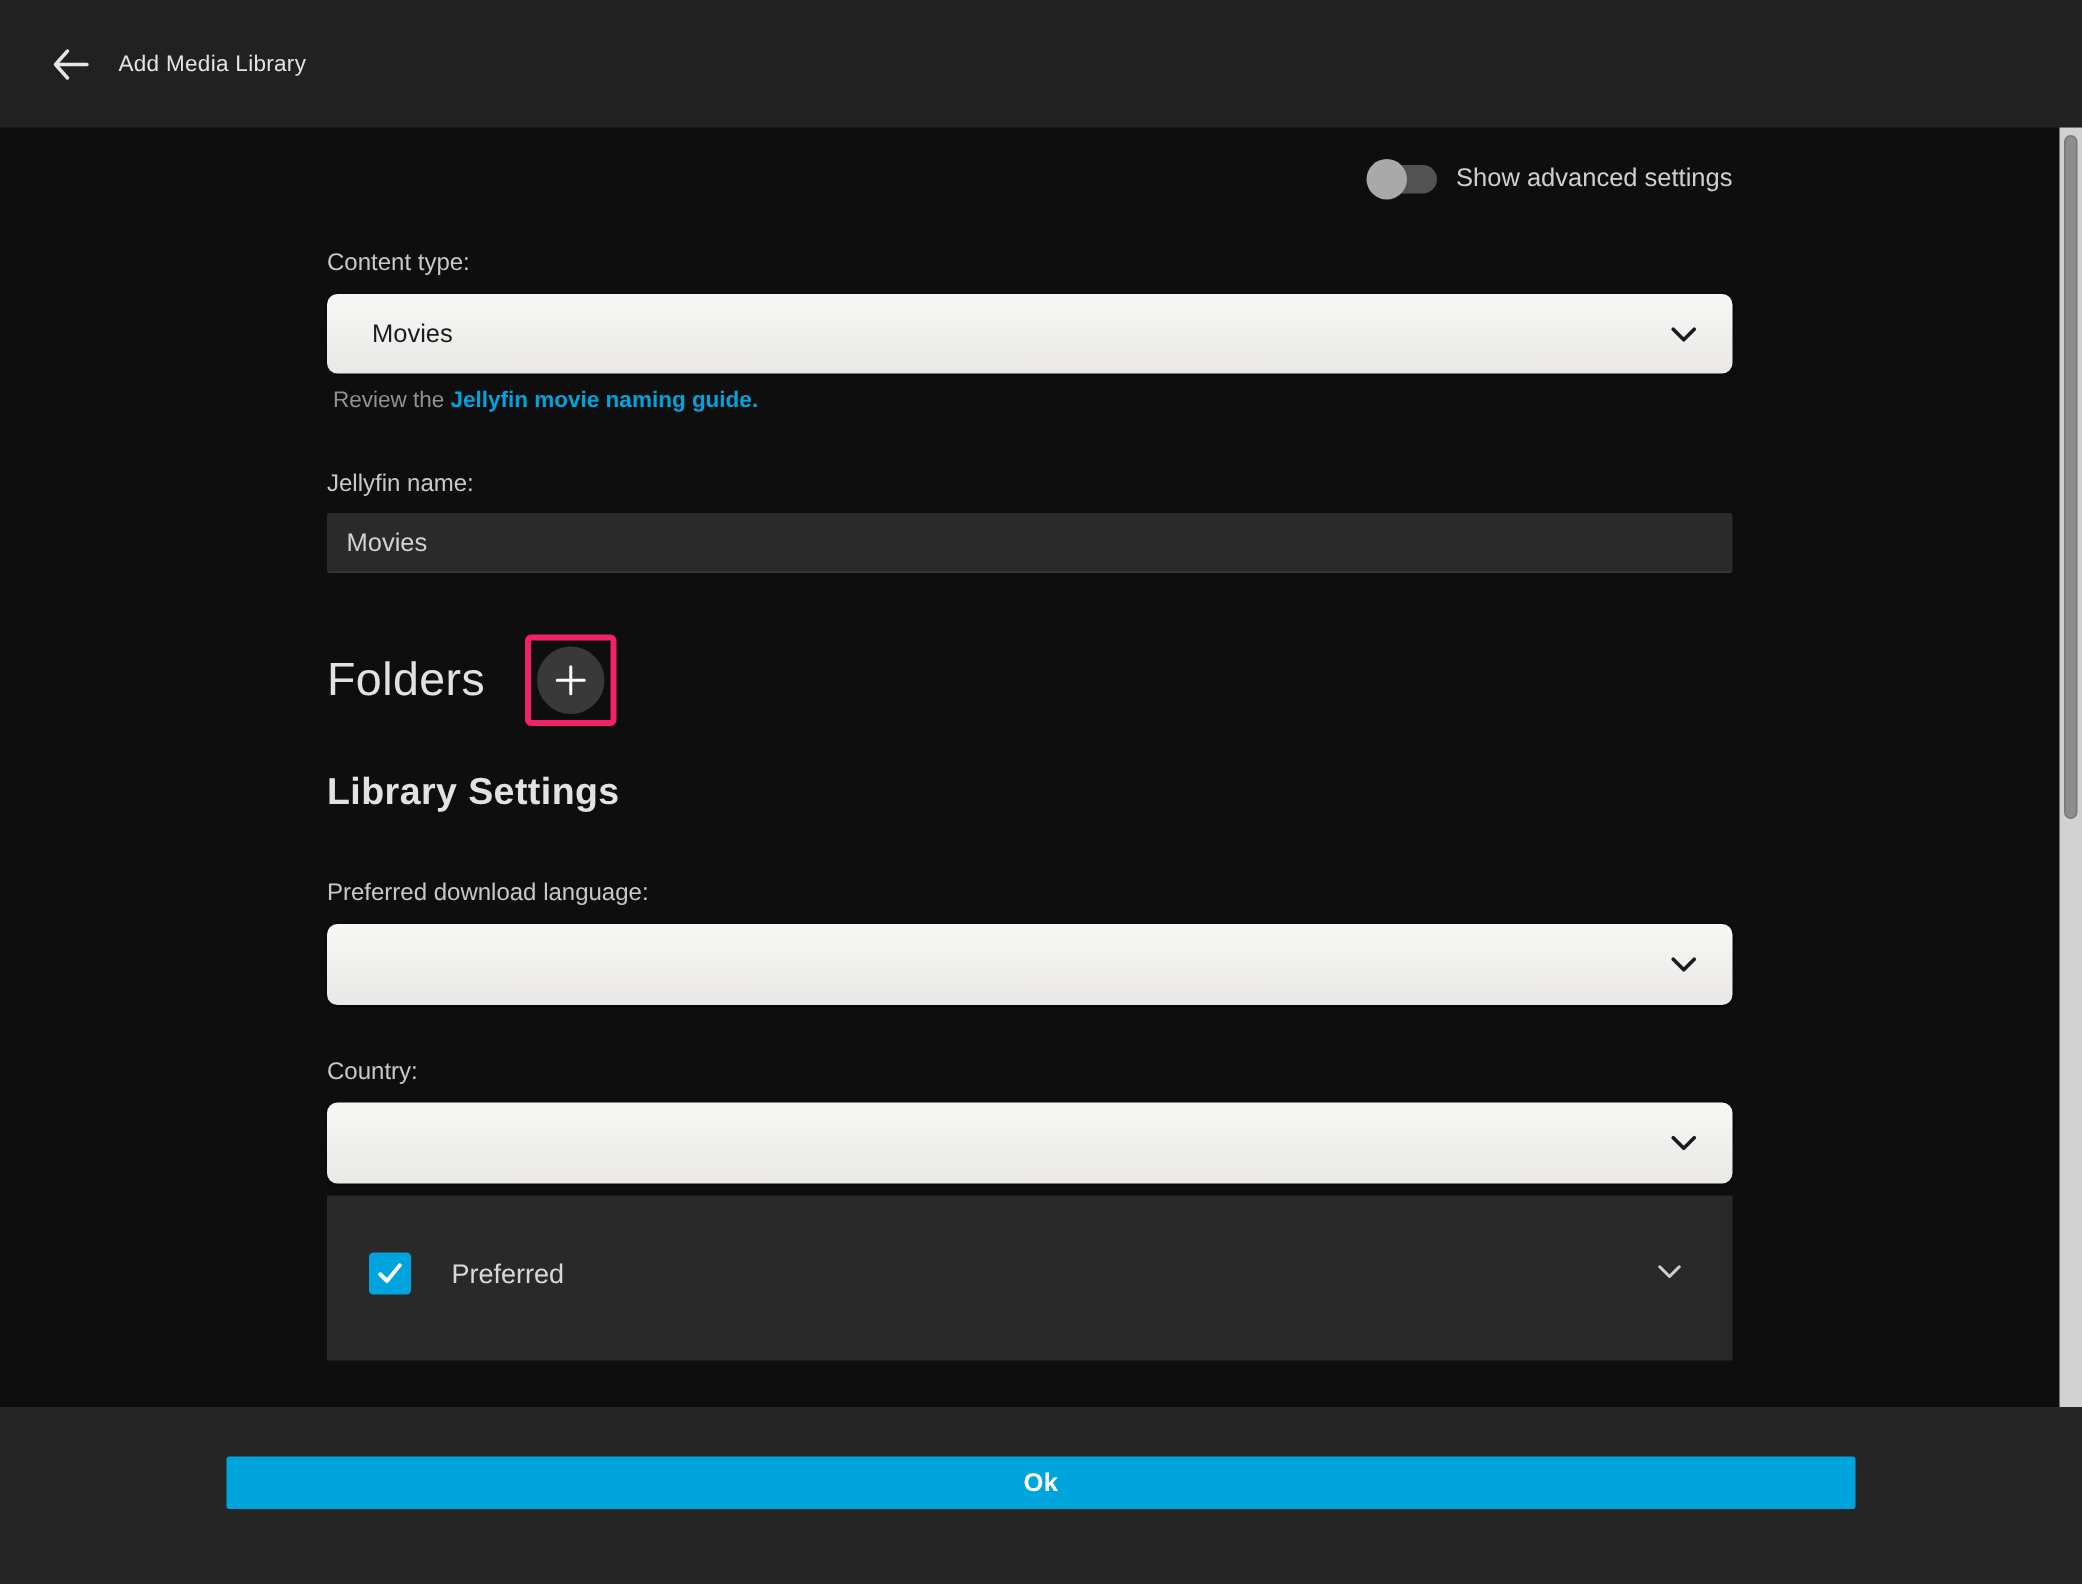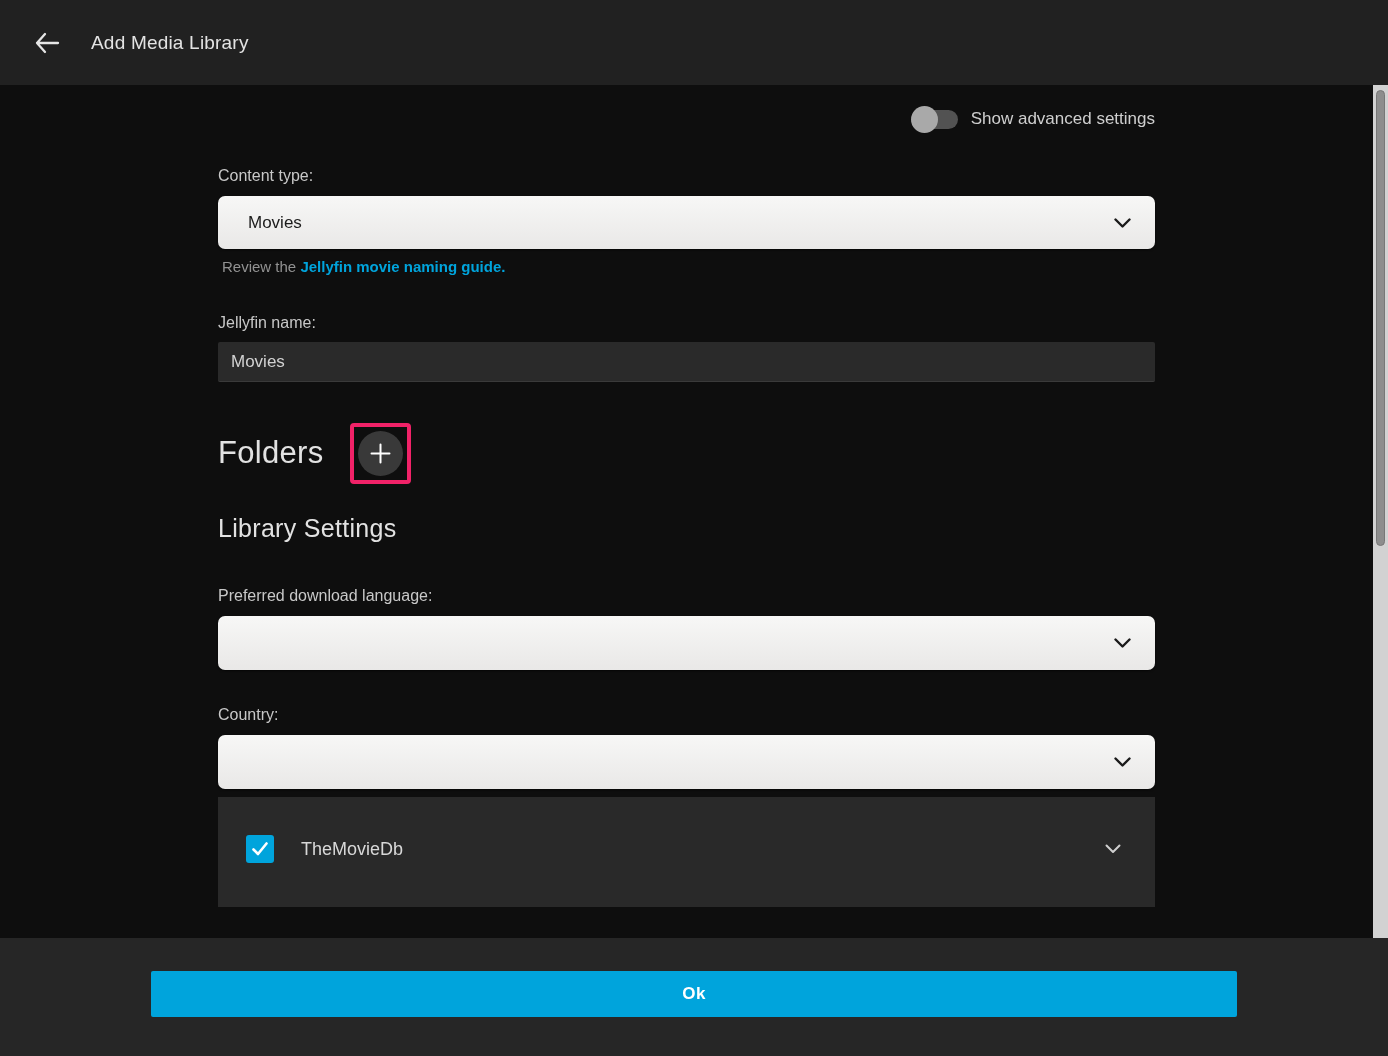--- a/index.html
+++ b/index.html
@@ -18,21 +18,21 @@
     display:flex; align-items:center;
     padding-left:26px;
     z-index:5;
   }
   .back-btn {
     width:40px; height:40px;
     display:flex; align-items:center; justify-content:center;
     cursor:pointer; background:none; border:none;
   }
   .topbar-title {
-    color:#e3e3e3; font-size:19px; margin-left:25px; letter-spacing:0.2px;
+    color:#e3e3e3; font-size:15px; margin-left:13px; letter-spacing:0.2px;
   }
 
   
   .main {
     position:absolute; top:85px; left:0; width:1388px; height:853px;
     background:#0e0e0e; overflow:hidden;
   }
   .column { width:937px; margin-left:218px; }
 
   
@@ -100,21 +100,21 @@
     border:4px solid #f12268; border-radius:4px;
     display:flex; align-items:center; justify-content:center;
     cursor:pointer; background:transparent;
   }
   .add-btn-circle {
     width:45px; height:45px; border-radius:50%;
     background:#393939;
     display:flex; align-items:center; justify-content:center;
   }
 
-  .section-heading { margin-top:30px; height:30px; color:#e2e2e2; font-size:25px; font-weight:400; letter-spacing:0.3px; }
+  .section-heading { margin-top:30px; height:30px; color:#e2e2e2; font-size:25px; font-weight:700; letter-spacing:0.3px; }
 
   
   .meta-panel {
     margin-top:8px; width:937px; height:110px;
     background:#292929;
     padding-top:38px;
   }
   .meta-row {
     display:flex; align-items:center;
     padding-left:28px; padding-right:34px;
@@ -129,21 +129,21 @@
   .meta-name { margin-left:27px; color:#d8d8d8; font-size:18px; flex:1 1 auto; }
 
   
   .footer {
     position:absolute; left:0; bottom:0; width:1388px; height:118px;
     background:#262626; z-index:6;
     display:flex; align-items:flex-start; justify-content:center;
   }
   .ok-btn {
     margin-top:33px;
-    width:1086px; height:46px;
+    width:1086px; height:35px;
     background:#00a4dc; border:none; border-radius:2px;
     color:#ffffff; font-size:17px; font-weight:bold;
     font-family:"Liberation Sans", sans-serif;
     cursor:pointer; letter-spacing:0.3px;
   }
 
   
   .scrollbar-track {
     position:absolute; top:85px; right:0; width:15px; height:853px;
     background:#d2d2d2; z-index:5;
@@ -239,21 +239,21 @@
     
     <div class="meta-panel">
       <div class="meta-row">
         <div class="checkbox">
           <span style="display:flex;">
             <svg width="18" height="16" viewBox="0 0 18 16">
                 <path d="M2.5 8.5 L7 13 L15.5 2.5" stroke="#ffffff" stroke-width="2.6" fill="none" stroke-linecap="round" stroke-linejoin="round"></path>
               </svg>
           </span>
         </div>
-        <div class="meta-name">TheMovieDb</div>
+        <div class="meta-name">Preferred</div>
         <span class="chev">
           <svg width="16" height="10" viewBox="0 0 16 10">
               <path d="M1.5 1.5 L8 8 L14.5 1.5" stroke="#cfcfcf" stroke-width="2" fill="none" stroke-linecap="round" stroke-linejoin="round"></path>
             </svg>
         </span>
       </div>
     </div>
 
   </div>
 </div>

